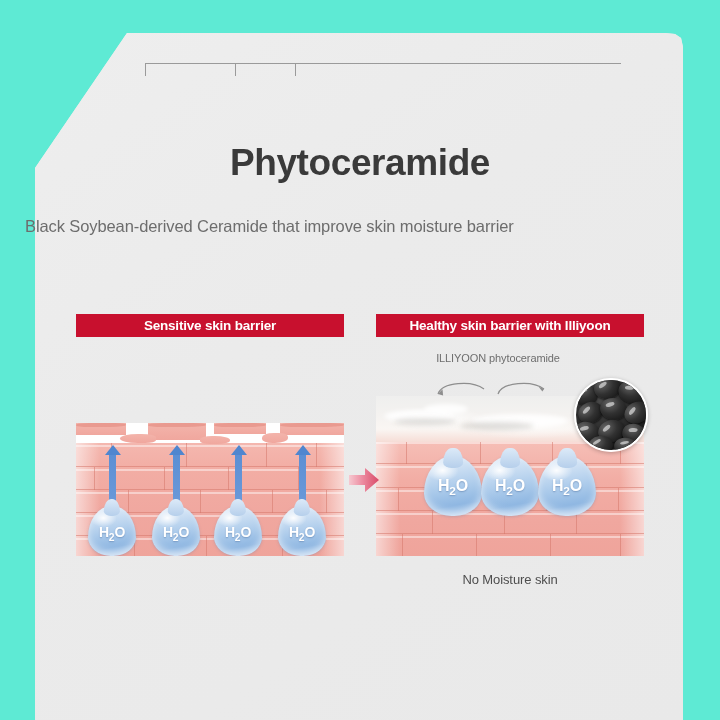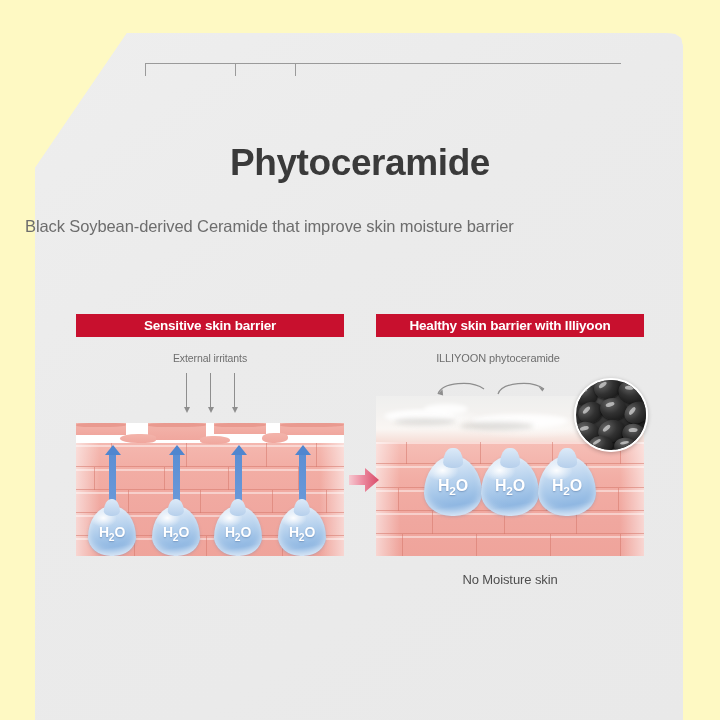--- a/index.html
+++ b/index.html
@@ -12,21 +12,21 @@
   }
   body {
     font-family: "Liberation Sans", sans-serif;
     -webkit-font-smoothing: antialiased;
   }
 
   #stage {
     position: relative;
     width: 720px;
     height: 720px;
-    background: #fef9c3;
+    background: #5eead4;
   }
 
   
   .card {
     position: absolute;
     left: 35px;
     top: 33px;
     width: 648px;
     height: 687px;
     background: #ebebeb;
@@ -367,26 +367,20 @@
   <div class="subtitle">Black Soybean-derived Ceramide that improve skin moisture barrier</div>
 
   <div class="panel right">
     <div class="banner">Healthy skin barrier with Illiyoon</div>
   </div>
 
   <div class="panel left">
     <div class="banner">Sensitive skin barrier</div>
   </div>
 
-  <div class="annot left">
-    <div class="annot-label">External irritants</div>
-    <div class="irr-arrow" style="left:110px; top:21px; height:34px;"></div>
-    <div class="irr-arrow" style="left:134px; top:21px; height:34px;"></div>
-    <div class="irr-arrow" style="left:158px; top:21px; height:34px;"></div>
-  </div>
 
   <div class="annot right">
     <div class="annot-label" style="padding-right:24px;">ILLIYOON phytoceramide</div>
     <svg width="268" height="32" style="position:absolute; left:0; top:20px;">
       <path d="M62 22 C 66 10, 96 8, 108 17" stroke="#8e8e8e" stroke-width="1.2" fill="none"></path>
       <path d="M62 22 l 4.5 -4.8 l 0.6 6.4 z" fill="#8e8e8e"></path>
       <path d="M122 22 C 126 10, 156 8, 168 17" stroke="#8e8e8e" stroke-width="1.2" fill="none"></path>
       <path d="M168 17 l -5.6 -2.4 l 4.0 5.0 z" fill="#8e8e8e"></path>
     </svg>
   </div>

